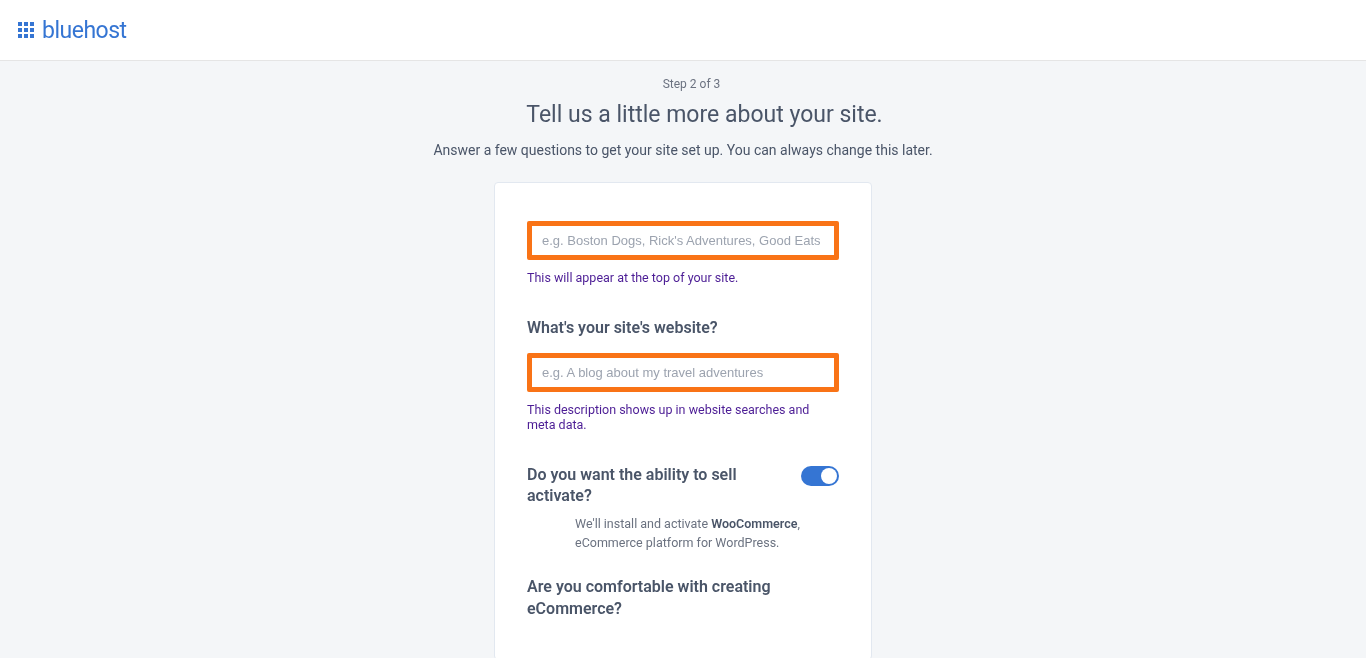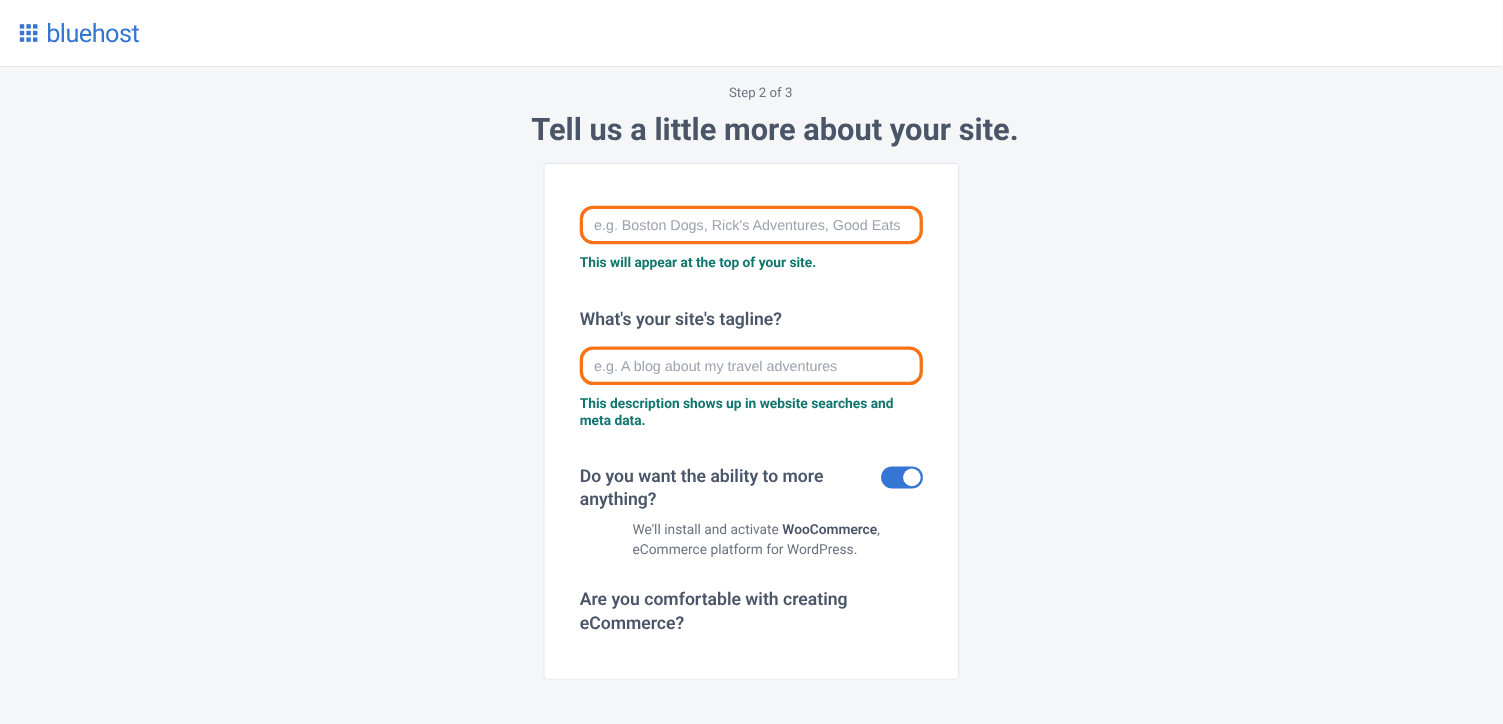--- a/index.html
+++ b/index.html
@@ -45,22 +45,22 @@
       text-align: center;
     }
     .step-label {
       color: #6b7280;
       font-size: 12px;
       margin-bottom: 10px;
       padding-left: 17px;
     }
     .page-title {
       color: #4a5568;
-      font-size: 28px;
-      font-weight: 700;
+      font-size: 23px;
+      font-weight: 400;
       margin-bottom: 14px;
       margin-left: 43px;
     }
     .page-subtitle {
       color: #4a5568;
       font-size: 14px;
       margin-bottom: 24px;
     }
     .card {
       background: #fff;
@@ -73,35 +73,34 @@
     }
     .question-label {
       color: #4a5568;
       font-size: 16px;
       font-weight: 600;
       margin-bottom: 14px;
       line-height: 1.35;
     }
     .text-input {
       width: 100%;
-      border: 3px solid #f97316;
-      border-radius: 12px;
+      border: 5px solid #f97316;
+      border-radius: 2px;
       padding: 7px 10px;
       font-size: 13px;
       color: #333;
       margin-bottom: 10px;
     }
     .text-input::placeholder {
       color: #9ca3af;
     }
     .helper-text {
-      color: #0f766e;
+      color: #4c1d95;
       font-size: 12.5px;
       margin-bottom: 32px;
-      font-weight: bold;
     }
     .toggle-row {
       display: flex;
       justify-content: space-between;
       align-items: flex-start;
       gap: 16px;
     }
     .toggle-row .question-label {
       margin-bottom: 8px;
       flex: 1;
@@ -153,32 +152,33 @@
         <span></span>
         <span></span>
     </span>
     <span class="logo-text">bluehost</span>
   </div>
 </div>
 
 <div class="content">
   <div class="step-label">Step 2 of 3</div>
   <h1 class="page-title">Tell us a little more about your site.</h1>
+  <p class="page-subtitle">Answer a few questions to get your site set up. You can always change this later.</p>
 
   <div class="card">
 
     <input type="text" class="text-input" placeholder="e.g. Boston Dogs, Rick's Adventures, Good Eats" style="">
     <div class="helper-text">This will appear at the top of your site.</div>
 
-    <div class="question-label">What's your site's tagline?</div>
+    <div class="question-label">What's your site's website?</div>
     <input type="text" class="text-input" placeholder="e.g. A blog about my travel adventures" style="">
     <div class="helper-text">This description shows up in website searches and meta data.</div>
 
     <div class="toggle-row">
-      <div class="question-label">Do you want the ability to more anything?</div>
+      <div class="question-label">Do you want the ability to sell activate?</div>
       <div class="toggle">
         <div class="toggle-knob"></div>
       </div>
     </div>
     <div class="sell-helper">
       <span>We'll install and activate </span><strong>WooCommerce</strong><span>, eCommerce platform for WordPress.</span>
     </div>
 
     <div class="question-label" style="margin-bottom:0;">Are you comfortable with creating eCommerce?</div>
     

